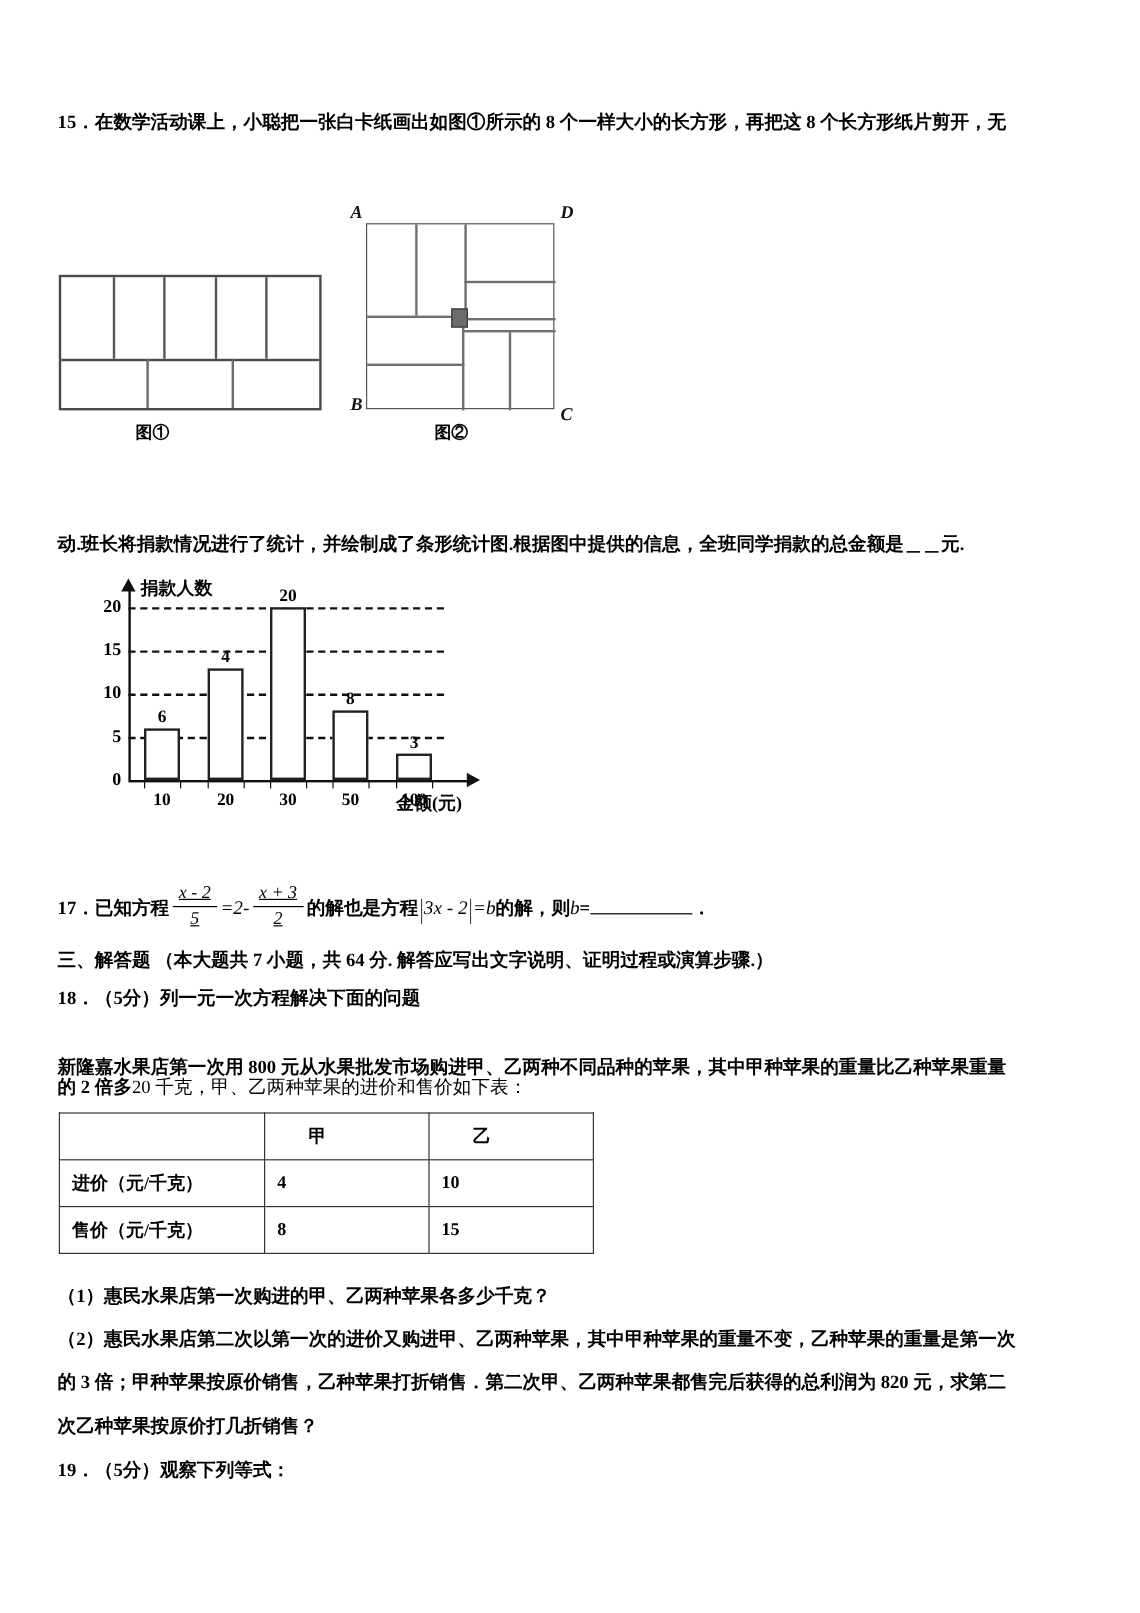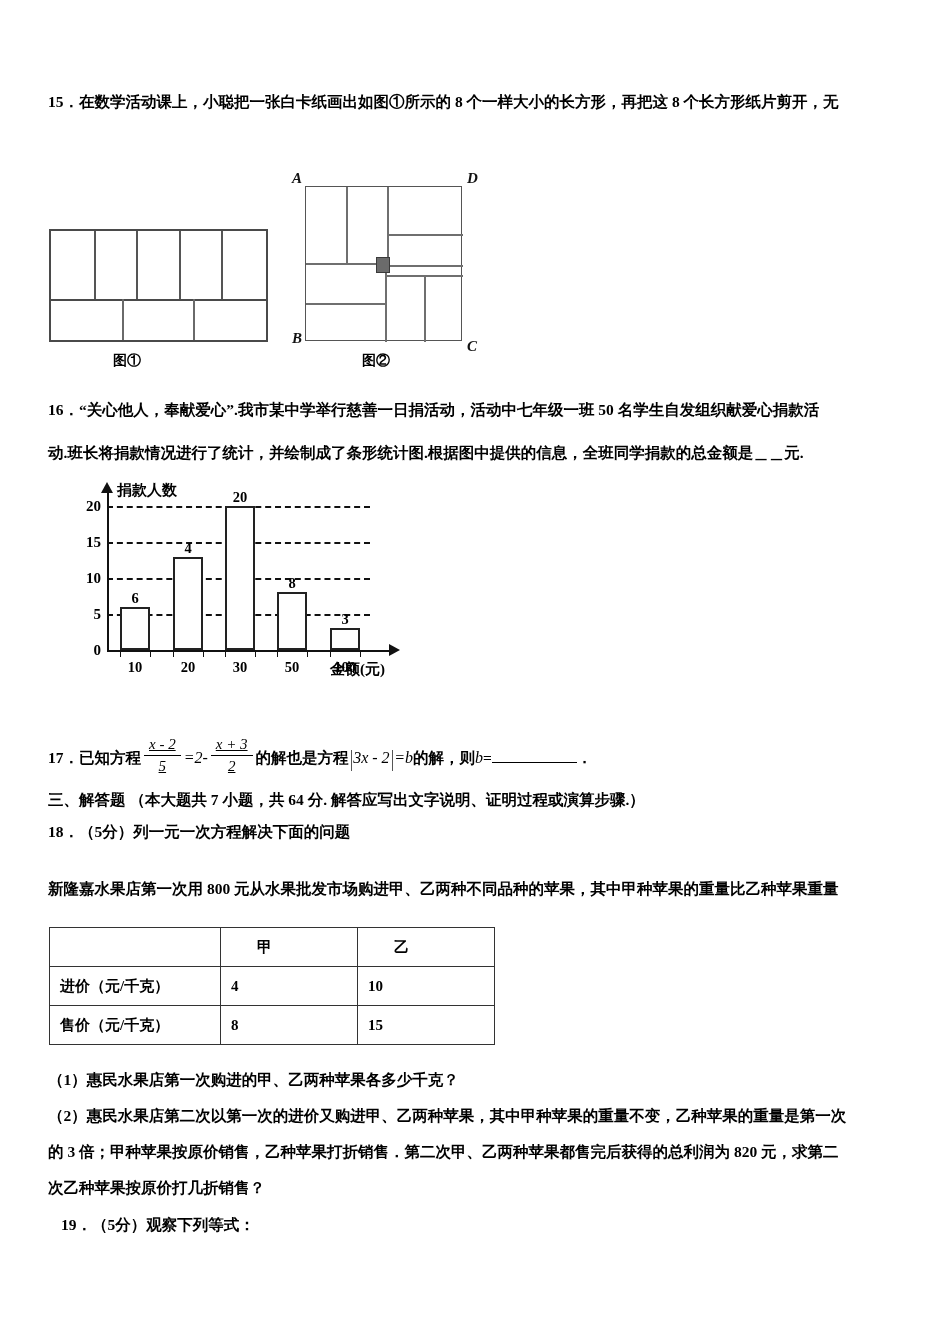--- a/index.html
+++ b/index.html
@@ -296,21 +296,20 @@
     <div class="seg" style="left:0px; top:116px; width:81px; height:1.6px;"></div>
     <div class="seg" style="left:79px; top:78px; width:1.6px; height:77px;"></div>
 
     <div class="seg" style="left:118px; top:88px; width:1.6px; height:67px;"></div>
     <div class="seg" style="left:79px; top:88px; width:78px; height:1.6px;"></div>
 
     <div class="center-sq" style="left:70px; top:70px; width:12px; height:14px;"></div>
   </div>
   <div class="figcap" style="left:362px; top:352px;">图②</div>
 
-  <div class="q-line" style="left:48px; top:400px;">16．“关心他人，奉献爱心”.我市某中学举行慈善一日捐活动，活动中七年级一班 50 名学生自发组织献爱心捐款活</div>
   <div class="q-line" style="left:48px; top:443px;">动.班长将捐款情况进行了统计，并绘制成了条形统计图.根据图中提供的信息，全班同学捐款的总金额是＿＿元.</div>
 
   <div class="chart">
     <div class="yaxis-title">捐款人数</div>
     <div class="axis-y-arrow"></div>
     <div class="axis-y"></div>
     <div class="axis-x"></div>
     <div class="axis-x-arrow"></div>
 
     <div class="gridline" style="top:132px;"></div>
@@ -373,20 +372,23 @@
     </span><span class="mathit">=</span><span class="mathit">2</span><span class="mathit">-</span><span class="frac">
       <span class="num">x + 3</span>
       <span class="den">2</span>
     </span><span>的解也是方程</span><span class="absbar">|</span><span class="mathit">3x - 2</span><span class="absbar">|</span><span class="mathit">=</span><span class="mathit">b</span><span>的解，则</span><span class="mathit">b</span><span>=</span><span class="blank-line" style="width:85px;"></span><span>．</span>
   </div>
 
   <div class="q-line" style="left:48px; top:790px;">三、解答题 （本大题共 7 小题，共 64 分. 解答应写出文字说明、证明过程或演算步骤.）</div>
 
   <div class="q-line" style="left:48px; top:822px;">18．（5分）列一元一次方程解决下面的问题</div>
   <div class="q-line" style="left:48px; top:879px;">新隆嘉水果店第一次用 800 元从水果批发市场购进甲、乙两种不同品种的苹果，其中甲种苹果的重量比乙种苹果重量</div>
+  <div class="q-line" style="left:48px; top:896px;">
+    <span>的 2 倍多</span><span class="light">20 千克，甲、乙两种苹果的进价和售价如下表：</span>
+  </div>
 
   <table class="price-table">
     <tbody>
         <tr>
       <td class="c0"></td>
       <td class="c1 hd">甲</td>
       <td class="c2 hd">乙</td>
     </tr>
     <tr>
       <td class="c0">进价（元/千克）</td>
@@ -399,15 +401,15 @@
       <td class="c2">15</td>
     </tr>
   </tbody>
     </table>
 
   <div class="q-line" style="left:48px; top:1070px;">（1）惠民水果店第一次购进的甲、乙两种苹果各多少千克？</div>
   <div class="q-line" style="left:48px; top:1106px;">（2）惠民水果店第二次以第一次的进价又购进甲、乙两种苹果，其中甲种苹果的重量不变，乙种苹果的重量是第一次</div>
   <div class="q-line" style="left:48px; top:1142px;">的 3 倍；甲种苹果按原价销售，乙种苹果打折销售．第二次甲、乙两种苹果都售完后获得的总利润为 820 元，求第二</div>
   <div class="q-line" style="left:48px; top:1178px;">次乙种苹果按原价打几折销售？</div>
 
-  <div class="q-line" style="left:48px; top:1215px;margin-left:13px;">19．（5分）观察下列等式：</div>
+  <div class="q-line" style="left:48px; top:1215px;">19．（5分）观察下列等式：</div>
 
 </div>
 
 </body></html>

